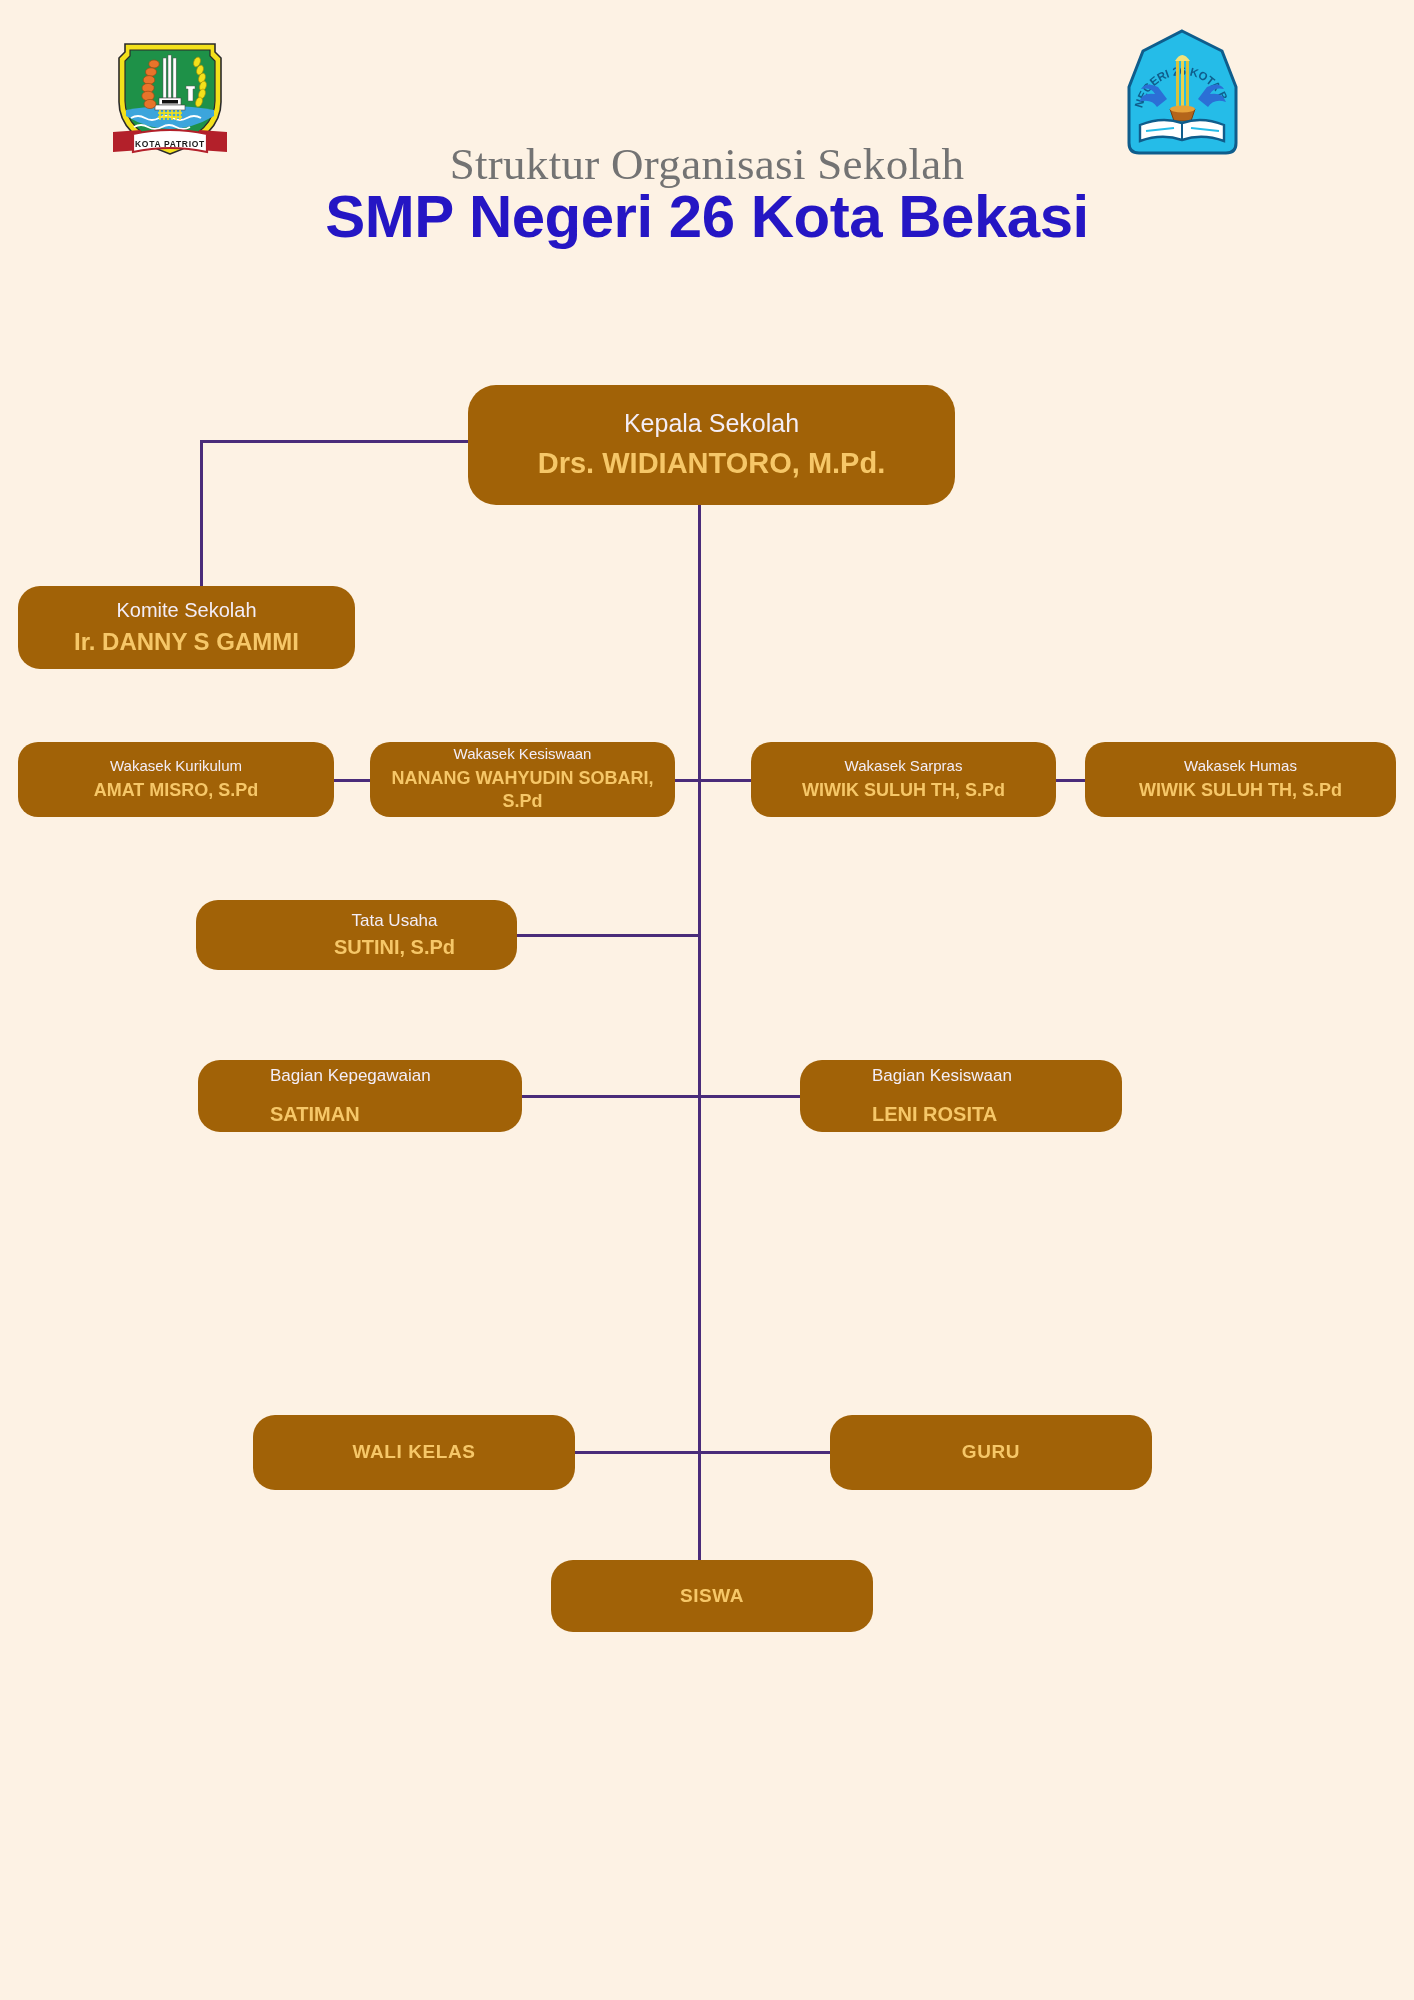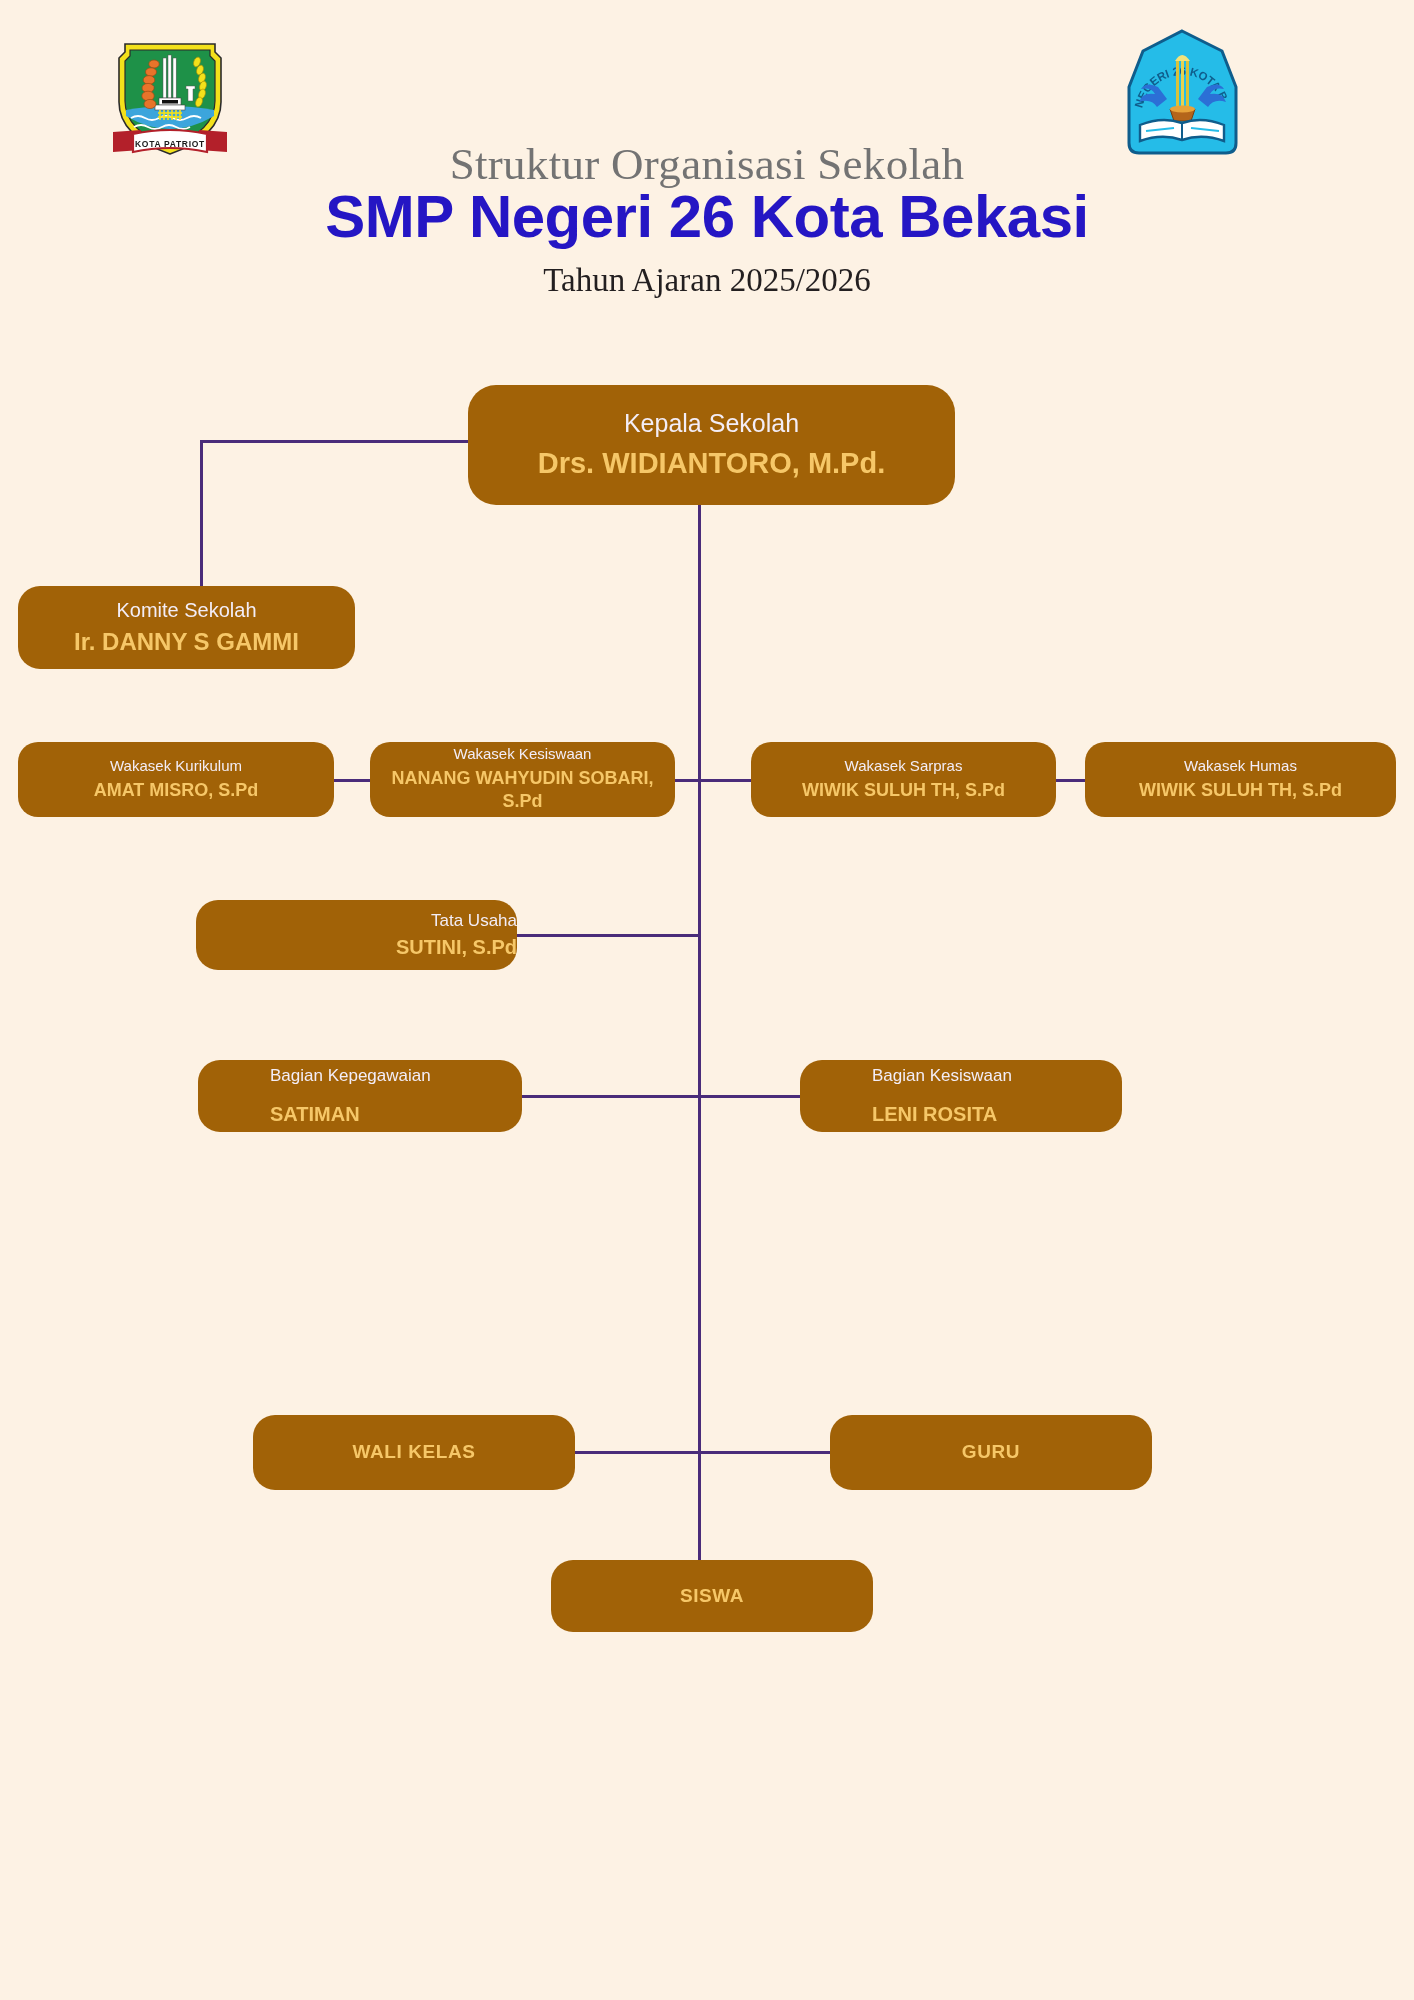--- a/index.html
+++ b/index.html
@@ -101,21 +101,21 @@
   .wakasek .role   { font-size: 15px; }
   .wakasek .person { font-size: 18px; margin-top: 3px; }
   #node-wakasek-kurikulum { left: 18px;   width: 316px; }
   #node-wakasek-kesiswaan { left: 370px;  width: 305px; }
   #node-wakasek-sarpras   { left: 751px;  width: 305px; }
   #node-wakasek-humas     { left: 1085px; width: 311px; }
 
   
   #node-tatausaha {
     left: 196px; top: 900px; width: 321px; height: 70px;
-    align-items: flex-end; padding-left: 76px;
+    align-items: center; padding-left: 76px;
   }
   #node-tatausaha .role   { font-size: 17px; text-align: left; }
   #node-tatausaha .person { font-size: 20px; margin-top: 2px; text-align: left; }
 
   
   .bagian { top: 1060px; height: 72px; }
   .bagian .role   { font-size: 17px; text-align: left; }
   .bagian .person { font-size: 20px; margin-top: 14px; text-align: left; }
   #node-kepegawaian {
     left: 198px; width: 324px;
@@ -223,21 +223,20 @@
 
       <path d="M30 100 q22 -9 42 -2 q20 -7 42 2 l0 16 q-22 -8 -42 -1 q-20 -7 -42 1 z" fill="#ffffff" stroke="#0F5D8C" stroke-width="2.4"></path>
       <line x1="72" y1="98" x2="72" y2="115" stroke="#0F5D8C" stroke-width="2"></line>
       <line x1="36" y1="106" x2="64" y2="103" stroke="#25BCE8" stroke-width="2"></line>
       <line x1="81" y1="103" x2="109" y2="106" stroke="#25BCE8" stroke-width="2"></line>
     </svg>
   </div>
 
   <div class="header-text" id="title-line1">Struktur Organisasi Sekolah</div>
   <div class="header-text" id="title-line2">SMP Negeri 26 Kota Bekasi</div>
-  <div class="header-text" id="title-line3">Tahun Ajaran 2025/2026</div>
 
   <div class="line h" style="left:200px; top:440px; width:270px;"></div>
   <div class="line v" style="left:200px; top:440px; height:148px;"></div>
 
   <div class="line v" style="left:698px; top:505px; height:1090px;"></div>
 
   <div class="line h" style="left:320px; top:779px; width:395px;"></div>
   <div class="line h" style="left:660px; top:779px; width:440px;"></div>
 
   <div class="line h" style="left:500px; top:934px; width:200px;"></div>

